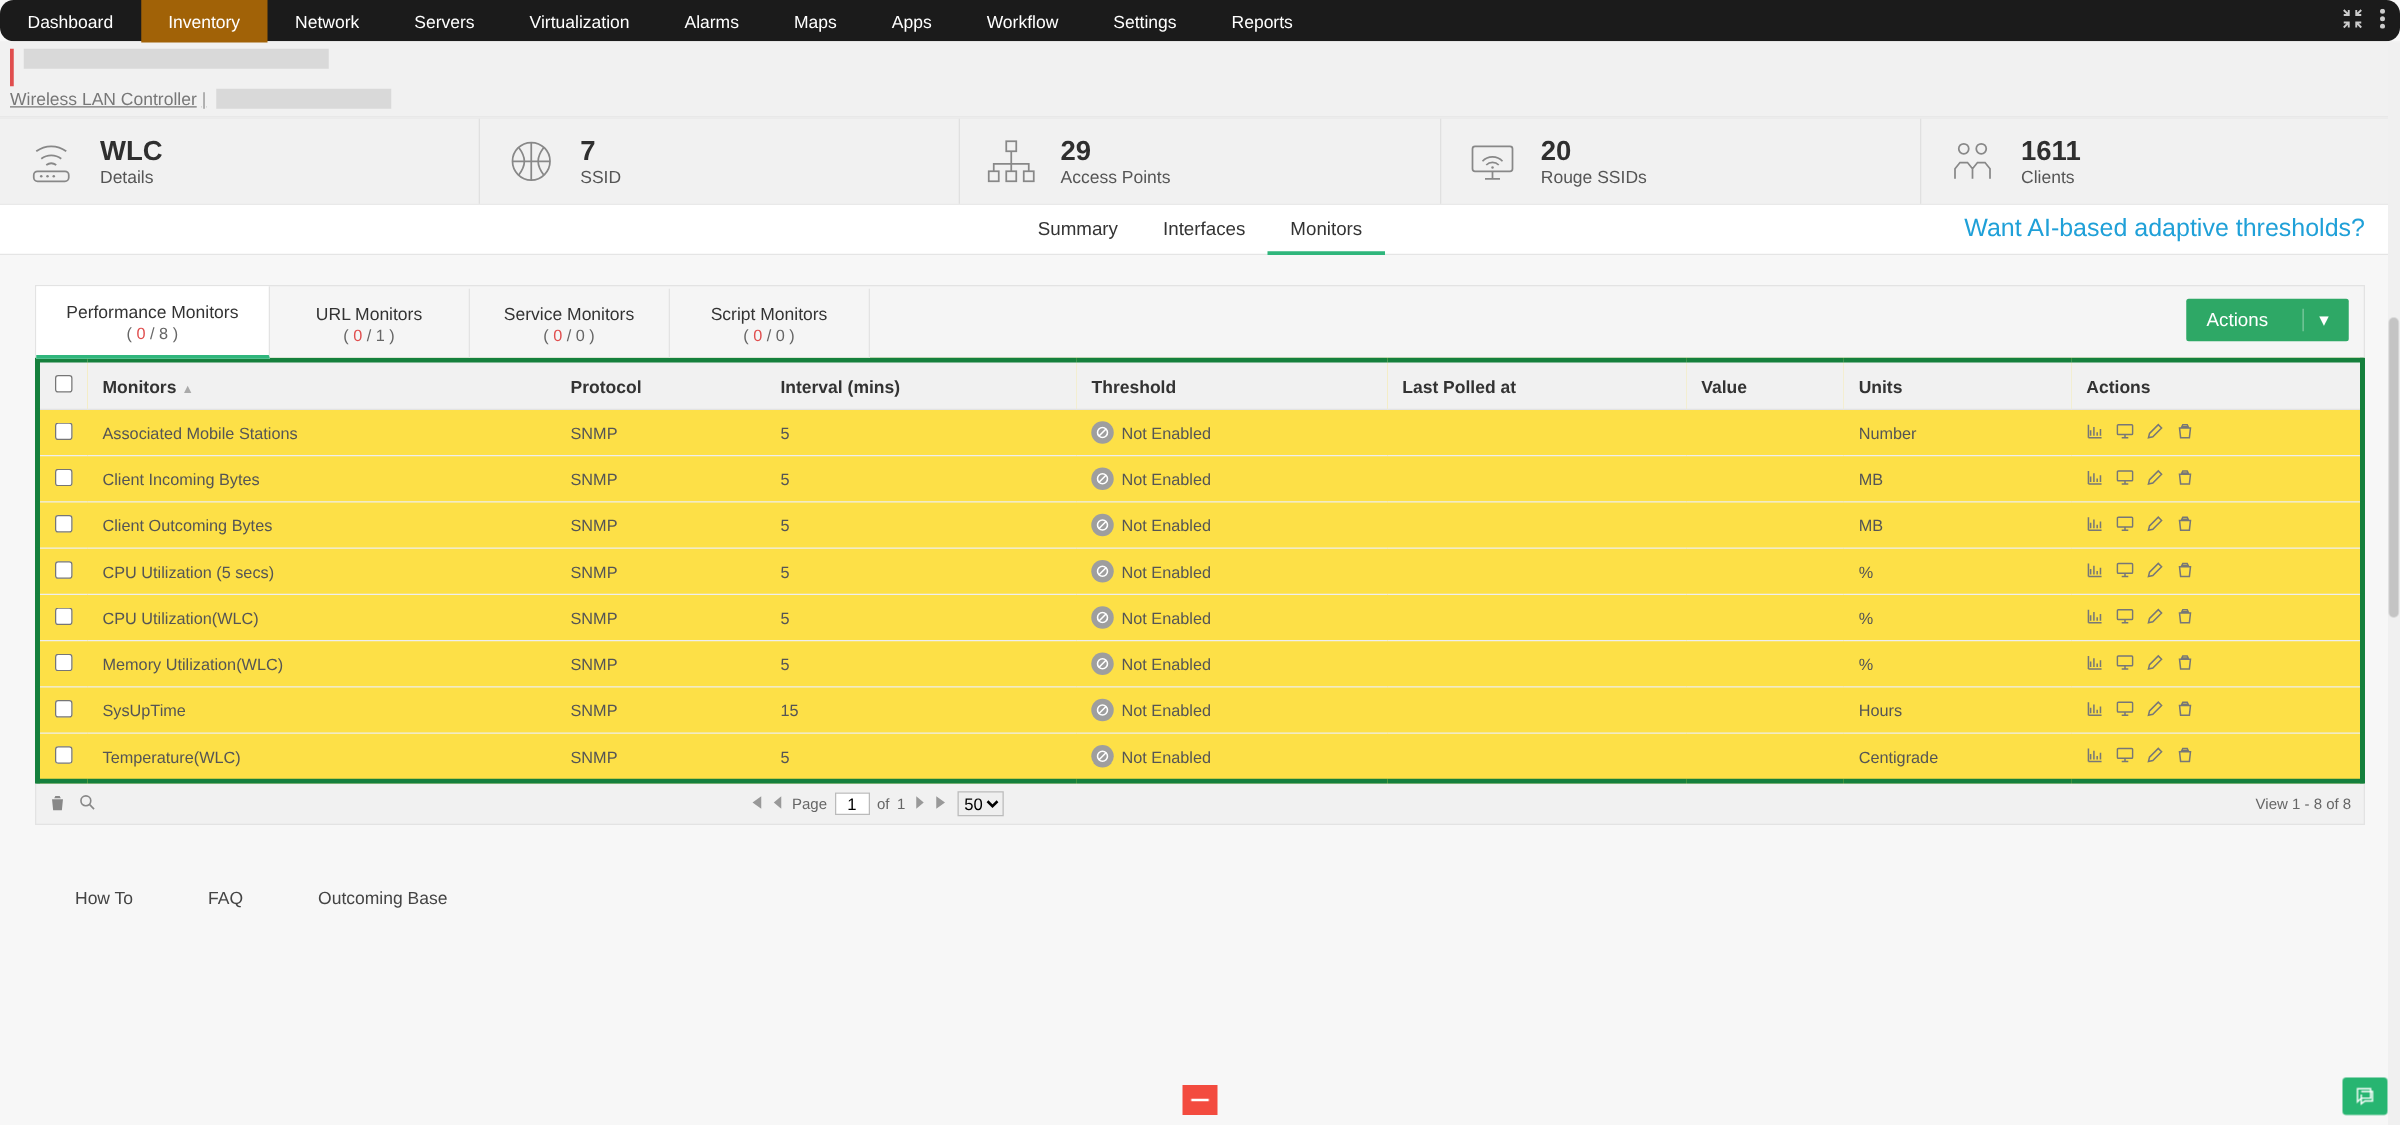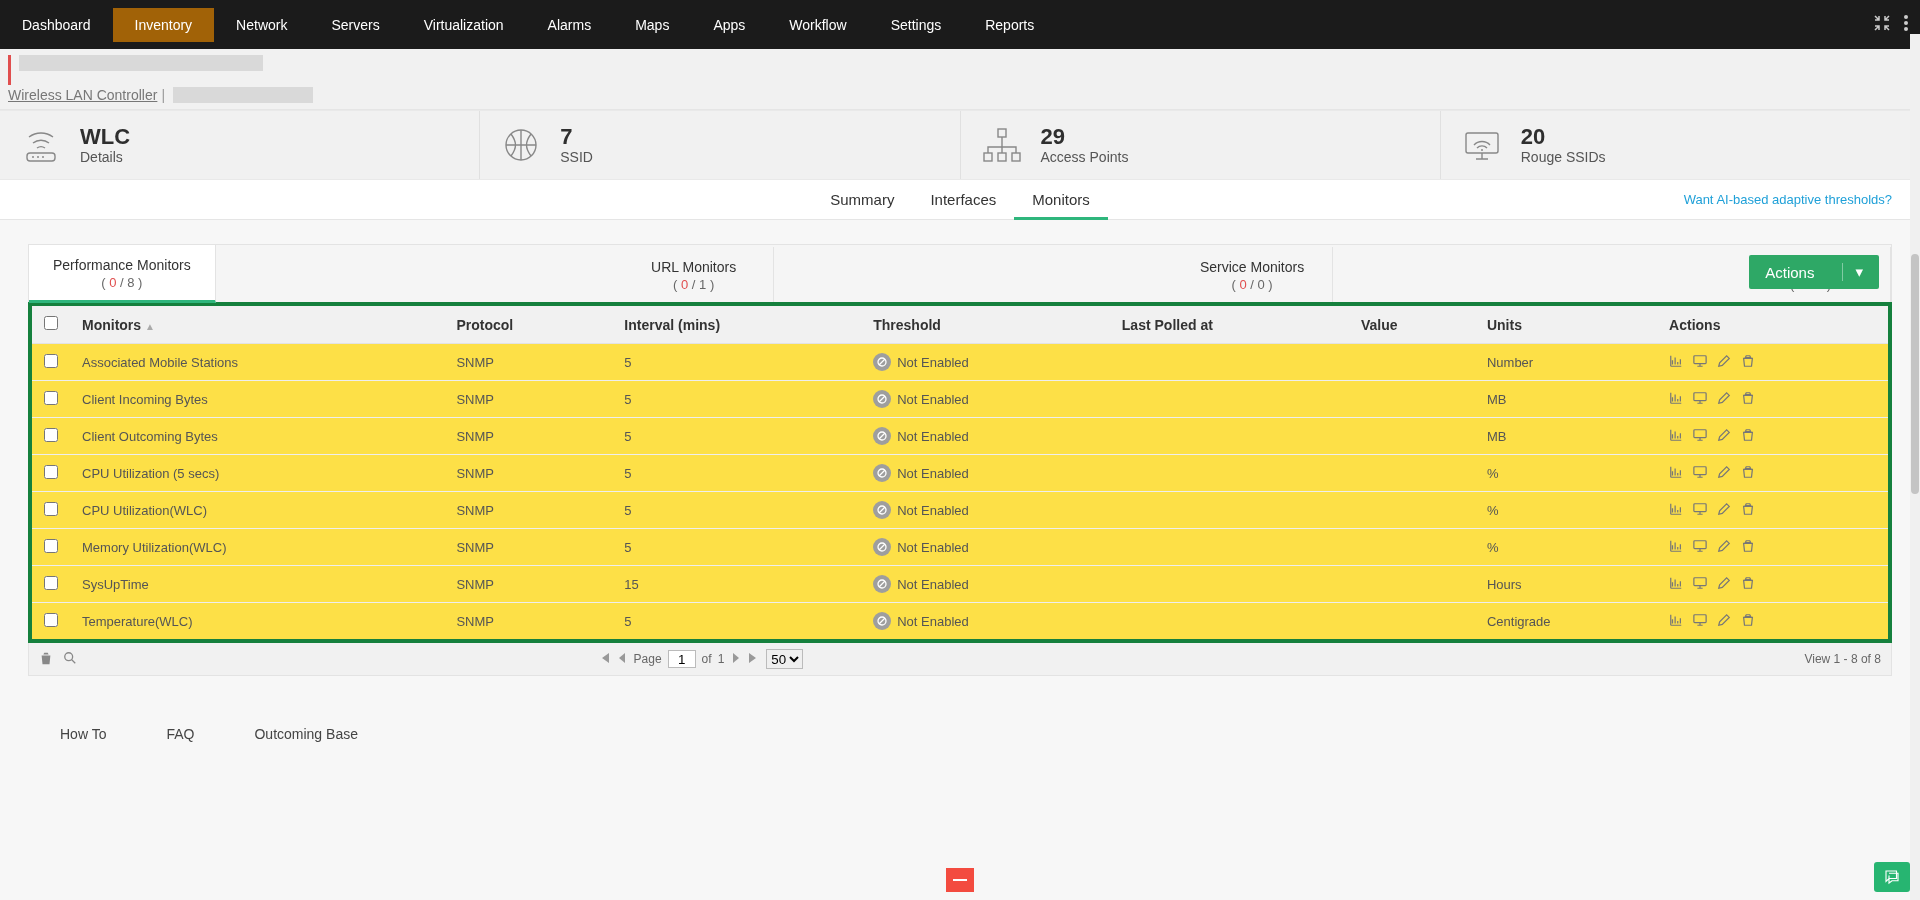--- a/index.html
+++ b/index.html
@@ -1,19 +1,19 @@
 <!DOCTYPE html>
 <html><head>
 <meta charset="utf-8">
 <style>
 * { margin:0; padding:0; box-sizing:border-box; font-family:Arial,Helvetica,sans-serif; }
 body { background:#f7f7f7; color:#333; font-size:13px; overflow-x:hidden; }
 
 
-.topnav { background:#1b1b1b; height:49px; display:flex; align-items:center; }
+.topnav { background:#1b1b1b; height:33px; display:flex; align-items:center;border-radius:11px; }
 .topnav .item { color:#fff; padding:0 22px; height:34px; display:flex; align-items:center; font-size:14px; cursor:pointer; }
 .topnav .item.active { background:#a16207; }
 .topnav .spacer { flex:1; }
 .topnav .right-icons { display:flex; align-items:center; padding-right:12px; gap:14px; }
 .collapse-icon svg, .kebab-icon svg { fill:#ccc; }
 
 
 .breadcrumb-wrap { background:#f1f1f1; border-bottom:1px solid #e5e5e5; padding:6px 10px 6px 8px; }
 .breadcrumb-wrap .red-bar { display:inline-block; width:3px; height:30px; background:#e04e4e; vertical-align:middle; margin-right:4px; }
 .breadcrumb-wrap .blk1 { display:inline-block; width:244px; height:16px; background:#d9d9d9; vertical-align:top; margin-top:0px; }
@@ -26,27 +26,27 @@
 .stat-card { flex:1; display:flex; align-items:center; padding:14px 18px; border-right:1px solid #e0e0e0; gap:16px; }
 .stat-card:last-child { border-right:none; }
 .stat-card .icon-slot { width:46px; height:40px; display:flex; align-items:center; justify-content:center; color:#888; }
 .stat-card .num { font-size:22px; font-weight:bold; color:#2f2f2f; line-height:1.1; }
 .stat-card .lbl { font-size:14px; color:#555; }
 
 
 .subtabs-row { background:#fff; display:flex; align-items:center; justify-content:center; height:40px; border-bottom:1px solid #e5e5e5; position:relative;}
 .subtabs-row .tab { padding:0 18px; height:40px; display:flex; align-items:center; font-size:15px; color:#333; cursor:pointer; }
 .subtabs-row .tab.active { border-bottom:3px solid #2fb67c; padding-top:3px; }
-.subtabs-row .ai-link { position:absolute; right:28px; color:#1fa0d8; font-size:13px; cursor:pointer; }
+.subtabs-row .ai-link { position:absolute; right:28px; color:#1fa0d8; font-size:20px; cursor:pointer; }
 
 
 .content { padding:24px 28px; }
 
 
-.mtype-row { display:flex; align-items:flex-end; background:#f5f5f5; border:1px solid #e3e3e3; border-bottom:none; position:relative;justify-content:space-between;}
+.mtype-row { display:flex; align-items:flex-end; background:#f5f5f5; border:1px solid #e3e3e3; border-bottom:none; position:relative;}
 .mtype-tab { text-align:center; padding:12px 24px 10px; border-right:1px solid #e3e3e3; background:#f5f5f5; cursor:pointer; min-width:160px;}
 .mtype-tab.active { background:#fff; border-bottom:3px solid #2fb67c; margin-bottom:-1px;}
 .mtype-tab .ttl { font-size:14px; color:#333; }
 .mtype-tab .cnt { font-size:13px; margin-top:2px; color:#666; }
 .mtype-tab .cnt .red { color:#e04e4e; }
 .mtype-row .actions-btn { position:absolute; right:12px; top:10px; background:#2ea866; color:#fff; border:none; height:34px; padding:0 16px; font-size:15px; border-radius:2px; display:flex; align-items:center; gap:28px; cursor:pointer;}
 .mtype-row .actions-btn .caret { border-left:1px solid rgba(255,255,255,0.4); padding-left:12px;}
 
 
 table.mon { width:100%; border-collapse:collapse; background:#fde047; border:4px solid #15803d;}
@@ -174,20 +174,33 @@
         <svg width="44" height="40" viewBox="0 0 44 40">
           <rect x="6" y="8" width="32" height="20" rx="2" stroke="#888" stroke-width="1.4" fill="none"></rect>
           <path d="M16 34h12M22 28v6" stroke="#888" stroke-width="1.4" fill="none"></path>
           <path d="M14 20a11 11 0 0116 0M17 23a7 7 0 0110 0" stroke="#888" stroke-width="1.4" fill="none"></path>
           <circle cx="22" cy="25" r="1" fill="#888"></circle>
         </svg>
       </div>
       <div>
         <div class="num">20</div>
         <div class="lbl">Rouge SSIDs</div>
+      </div>
+    </div>
+    <div class="stat-card">
+      <div class="icon-slot">
+        <svg width="44" height="40" viewBox="0 0 44 40">
+          <circle cx="15" cy="10" r="4" stroke="#888" stroke-width="1.4" fill="none"></circle>
+          <circle cx="29" cy="10" r="4" stroke="#888" stroke-width="1.4" fill="none"></circle>
+          <path d="M8 34v-8l4-5h6l4 5M22 34v-8l4-5h6l4 5v8" stroke="#888" stroke-width="1.4" fill="none"></path>
+        </svg>
+      </div>
+      <div>
+        <div class="num">1611</div>
+        <div class="lbl">Clients</div>
       </div>
     </div>
   </div>
 
 <div class="subtabs-row">
   <div id="subtabs-holder" style="display:flex;">
       <div class="tab">Summary</div>
       <div class="tab">Interfaces</div>
       <div class="tab active">Monitors</div>
     </div>

